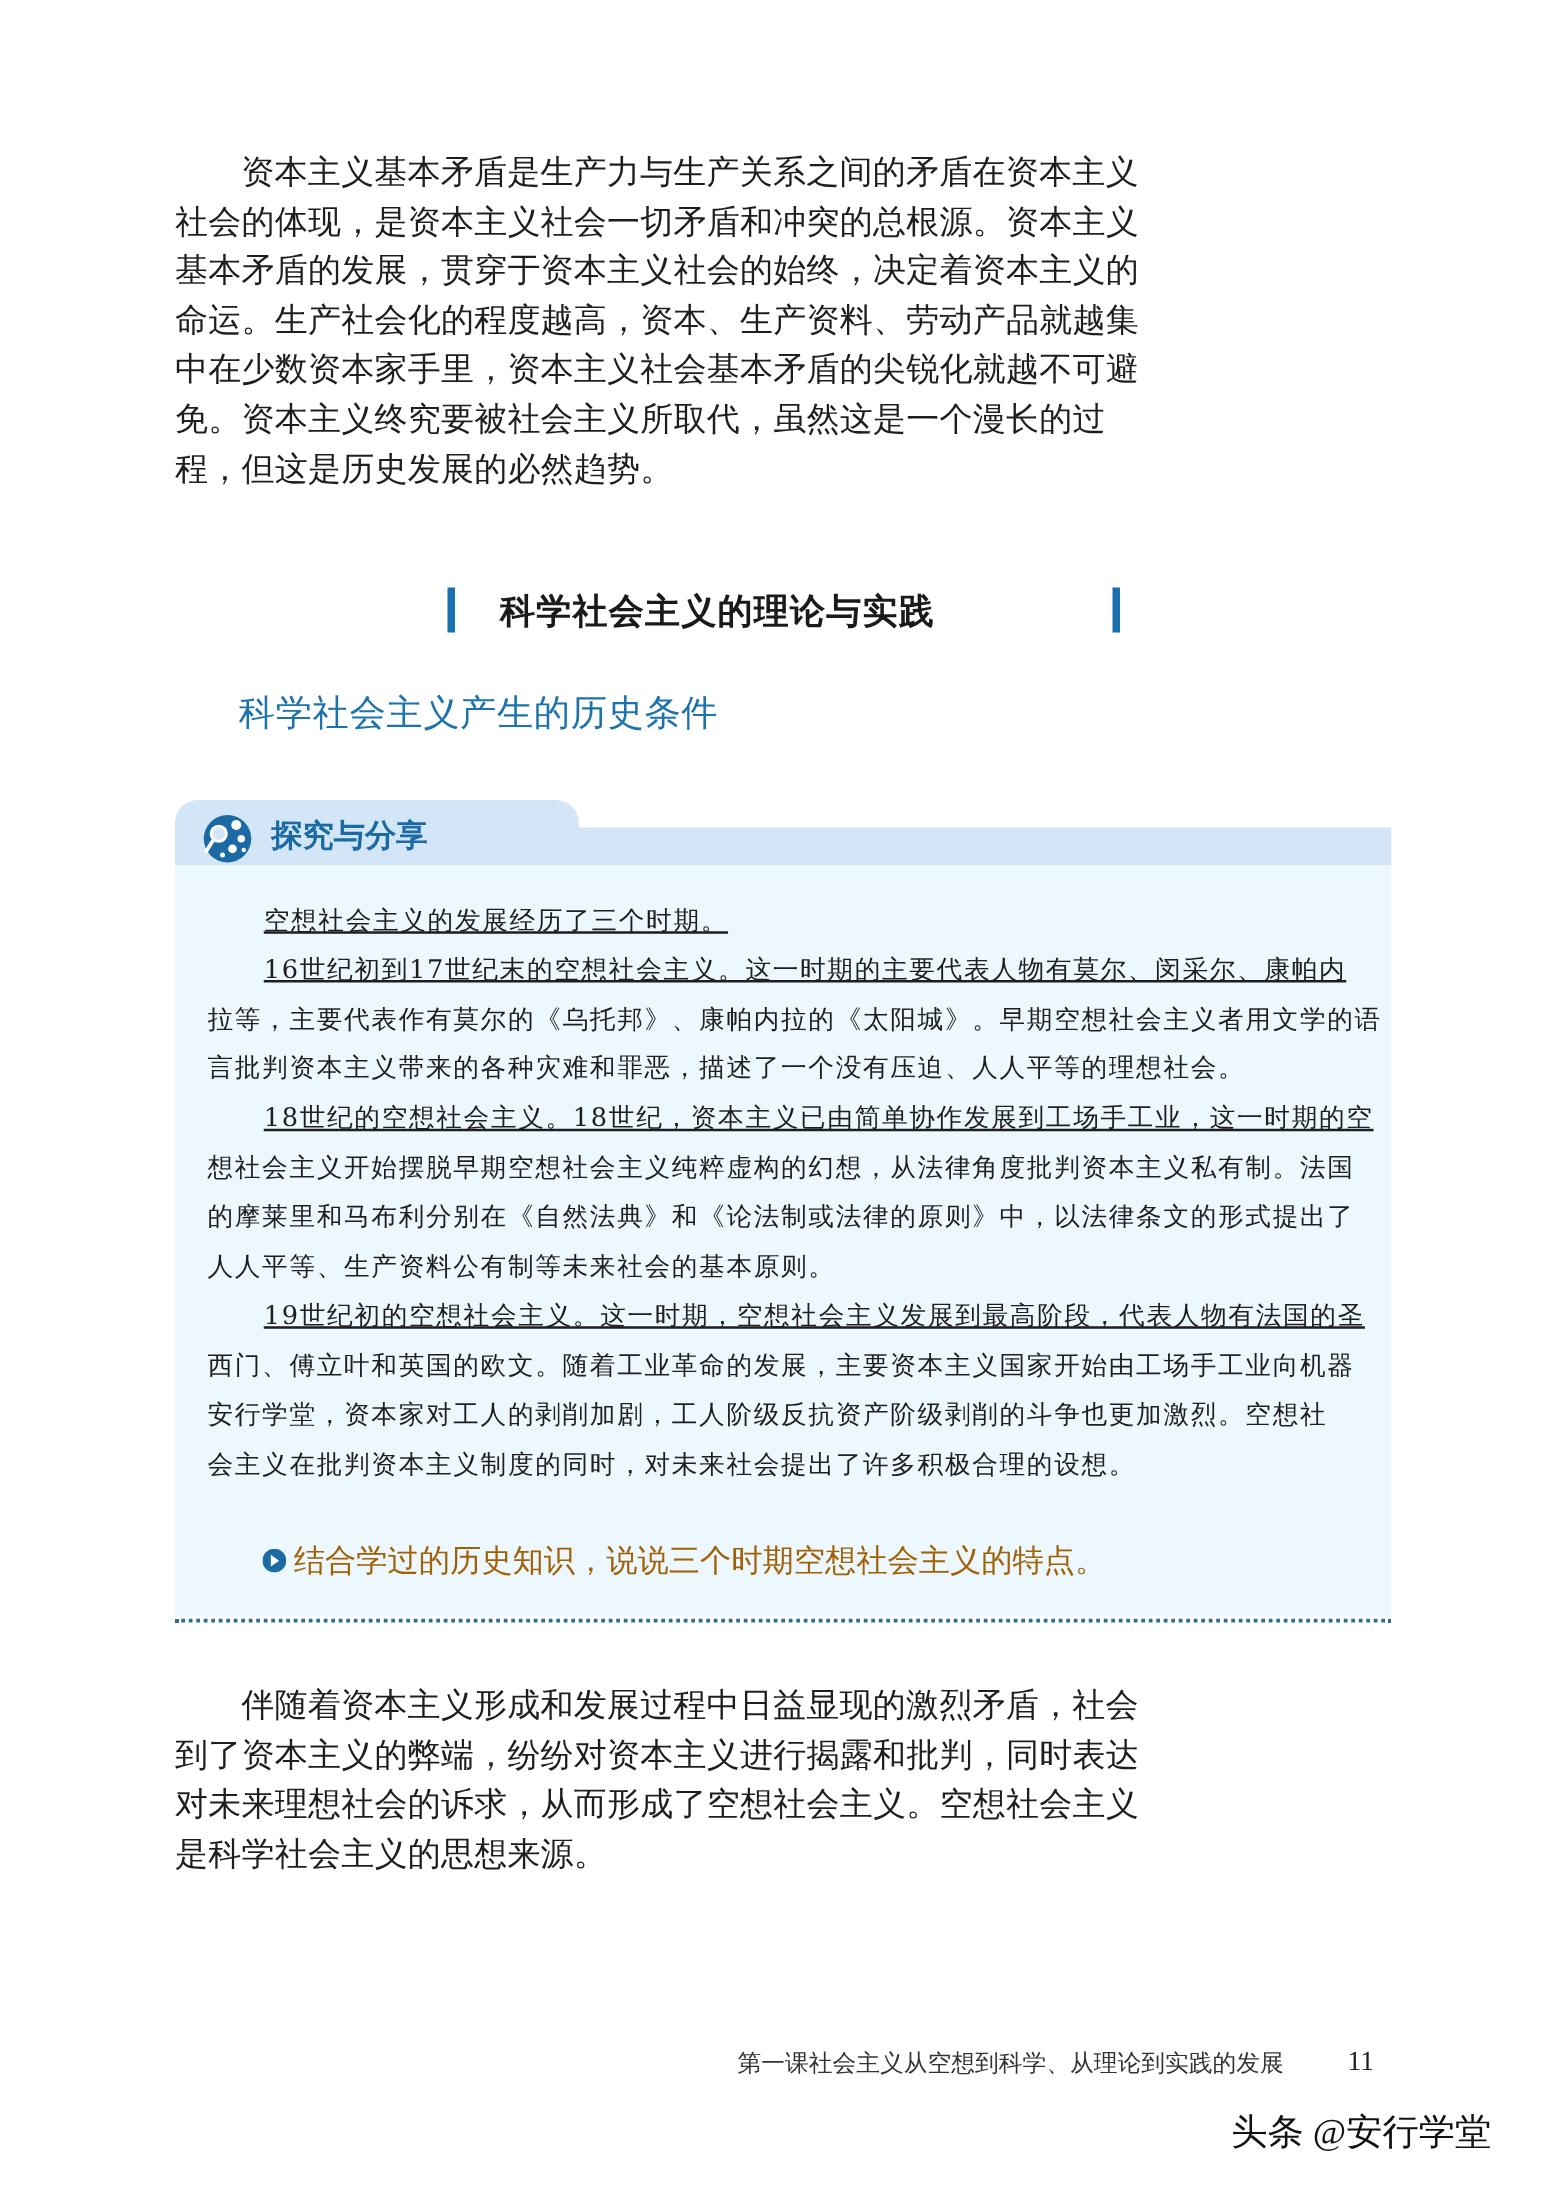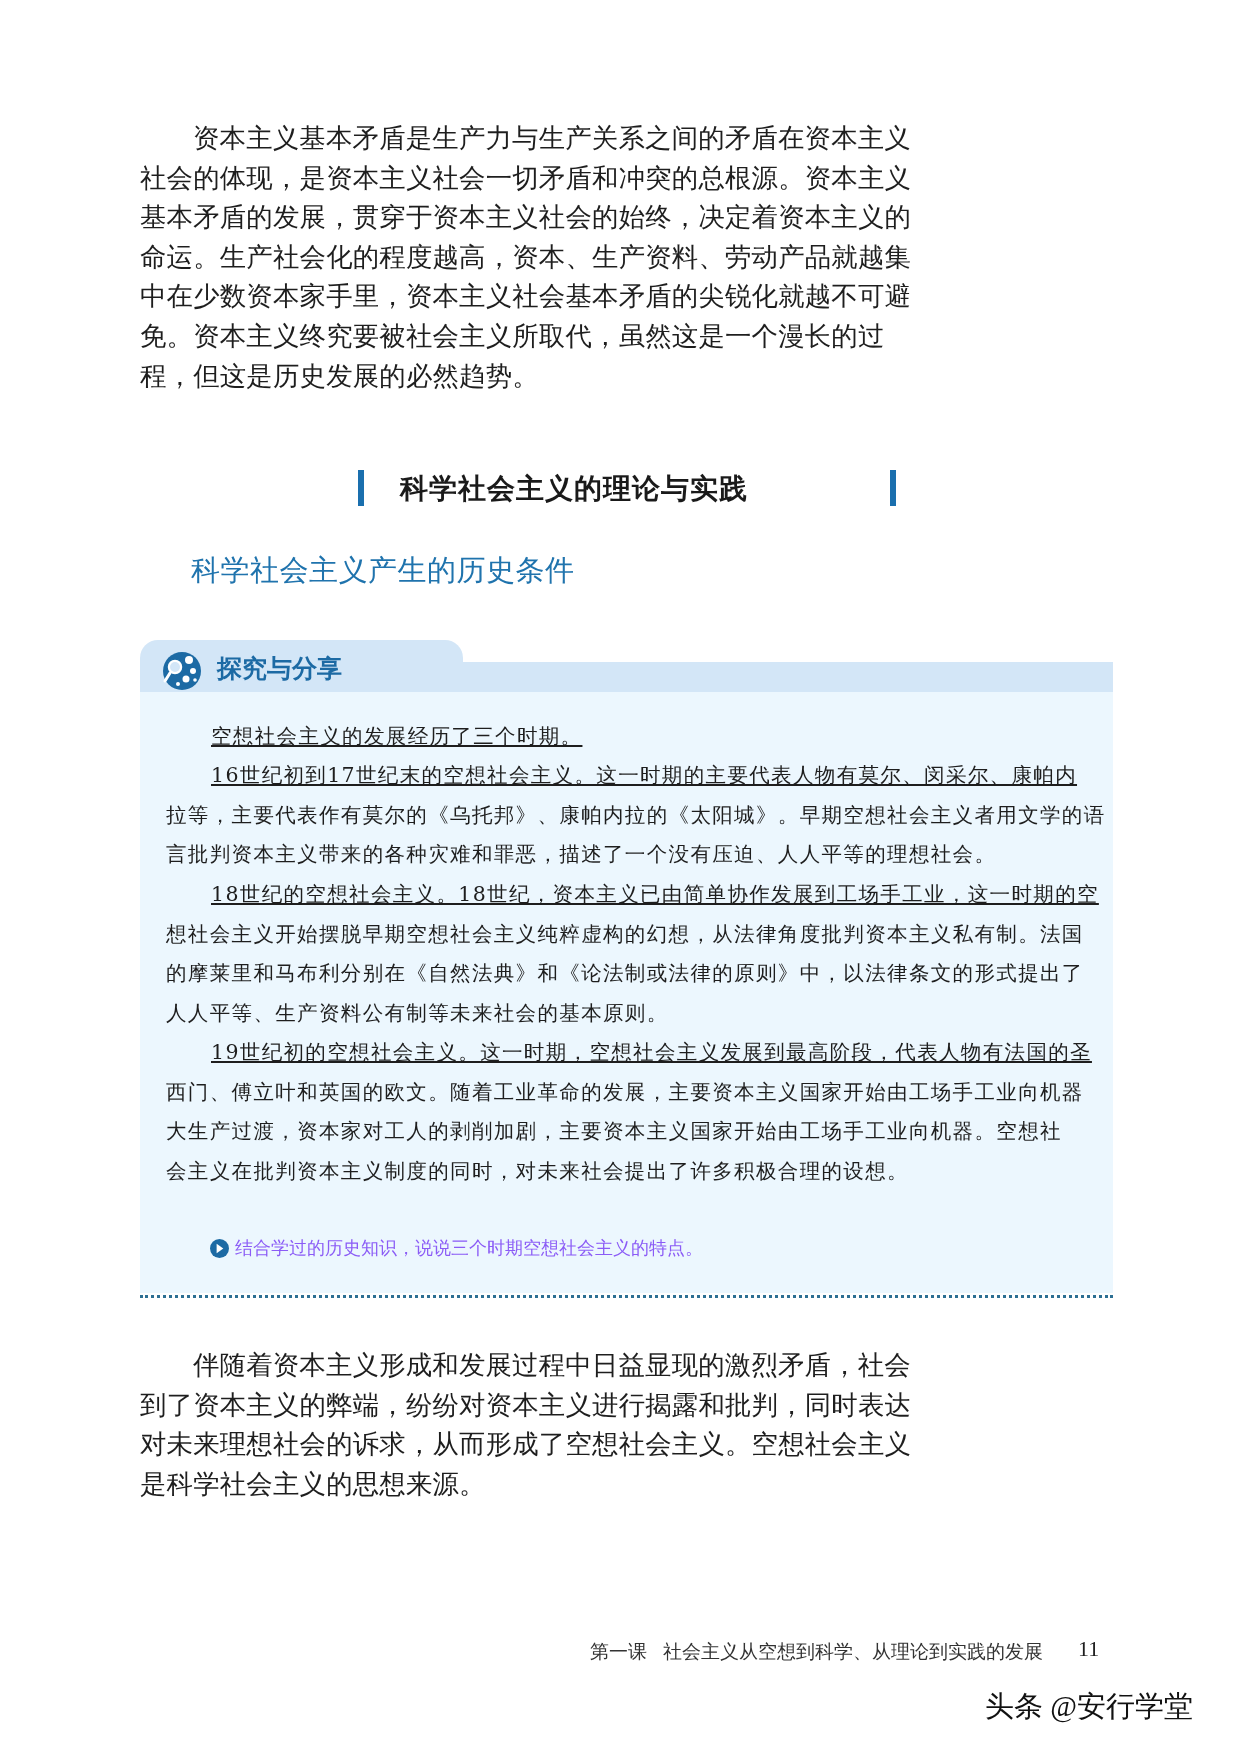--- a/index.html
+++ b/index.html
@@ -25,25 +25,25 @@
   .box .dots { position:absolute; left:0; top:655px; width:973px; height:0; border-top:3px dotted #2c6f93; }
   .box .icon { position:absolute; left:22px; top:11px; width:40px; height:40px; }
   .box .title { position:absolute; left:77px; top:8px; font-family:"DejaVu Sans","Liberation Sans",sans-serif;
                 font-weight:bold; font-size:25px; line-height:42px; color:#1c6aa4; white-space:nowrap; }
 
   .bpara { position:absolute; left:166px; font-family:"DejaVu Serif","Liberation Serif",serif; font-size:20.5px; line-height:39.5px; color:#1e1e1e; }
   .bpara .ln { display:block; white-space:nowrap; letter-spacing:1.35px; }
   .bpara .ln.indent { padding-left:45px;text-decoration:underline; }
 
   .question { position:absolute; left:210px; top:1233px; height:30px; display:flex; align-items:center;
-              font-family:"DejaVu Sans","Liberation Sans",sans-serif; font-size:18px; color:#8b5cf6; white-space:nowrap; }
+              font-family:"DejaVu Sans","Liberation Sans",sans-serif; font-size:25px; color:#a16207; white-space:nowrap; }
   .question .qicon { width:19px; height:19px; margin-right:6px; }
 
   .footer { position:absolute; left:590px; top:1636px; font-size:19px; line-height:30px; color:#333; white-space:nowrap; }
-  .footer .lesson { margin-right:16px; }
+  .footer .lesson { }
   .pagenum { position:absolute; left:1078px; top:1634px; font-family:Liberation Serif, serif; font-size:22px; line-height:30px; color:#1e1e1e; }
   .watermark { position:absolute; left:985px; top:1686px; font-family:Liberation Serif, serif; font-size:29px; line-height:40px; color:#111;
                text-shadow:1px 1px 0 #ffffff, -1px -1px 0 #ffffff; white-space:nowrap; }
 </style>
 </head>
 <body>
 
 <div class="para" style="top:118px;">
   <span class="ln indent">资本主义基本矛盾是生产力与生产关系之间的矛盾在资本主义</span>
   <span class="ln">社会的体现，是资本主义社会一切矛盾和冲突的总根源。资本主义</span>
@@ -94,21 +94,21 @@
 <div class="bpara" style="top:875px;">
   <span class="ln indent">18世纪的空想社会主义。18世纪，资本主义已由简单协作发展到工场手工业，这一时期的空</span>
   <span class="ln">想社会主义开始摆脱早期空想社会主义纯粹虚构的幻想，从法律角度批判资本主义私有制。法国</span>
   <span class="ln">的摩莱里和马布利分别在《自然法典》和《论法制或法律的原则》中，以法律条文的形式提出了</span>
   <span class="ln">人人平等、生产资料公有制等未来社会的基本原则。</span>
 </div>
 
 <div class="bpara" style="top:1033px;">
   <span class="ln indent">19世纪初的空想社会主义。这一时期，空想社会主义发展到最高阶段，代表人物有法国的圣</span>
   <span class="ln">西门、傅立叶和英国的欧文。随着工业革命的发展，主要资本主义国家开始由工场手工业向机器</span>
-  <span class="ln">大生产过渡，资本家对工人的剥削加剧，主要资本主义国家开始由工场手工业向机器。空想社</span>
+  <span class="ln">安行学堂，资本家对工人的剥削加剧，工人阶级反抗资产阶级剥削的斗争也更加激烈。空想社</span>
   <span class="ln">会主义在批判资本主义制度的同时，对未来社会提出了许多积极合理的设想。</span>
 </div>
 
 <div class="question">
   <svg class="qicon" viewBox="0 0 20 20">
     <circle cx="10" cy="10" r="10" fill="#1c6aa4"></circle>
     <path d="M7 5 L14 10 L7 15 Z" fill="#ffffff"></path>
   </svg>
   <span>结合学过的历史知识，说说三个时期空想社会主义的特点。</span>
 </div>

